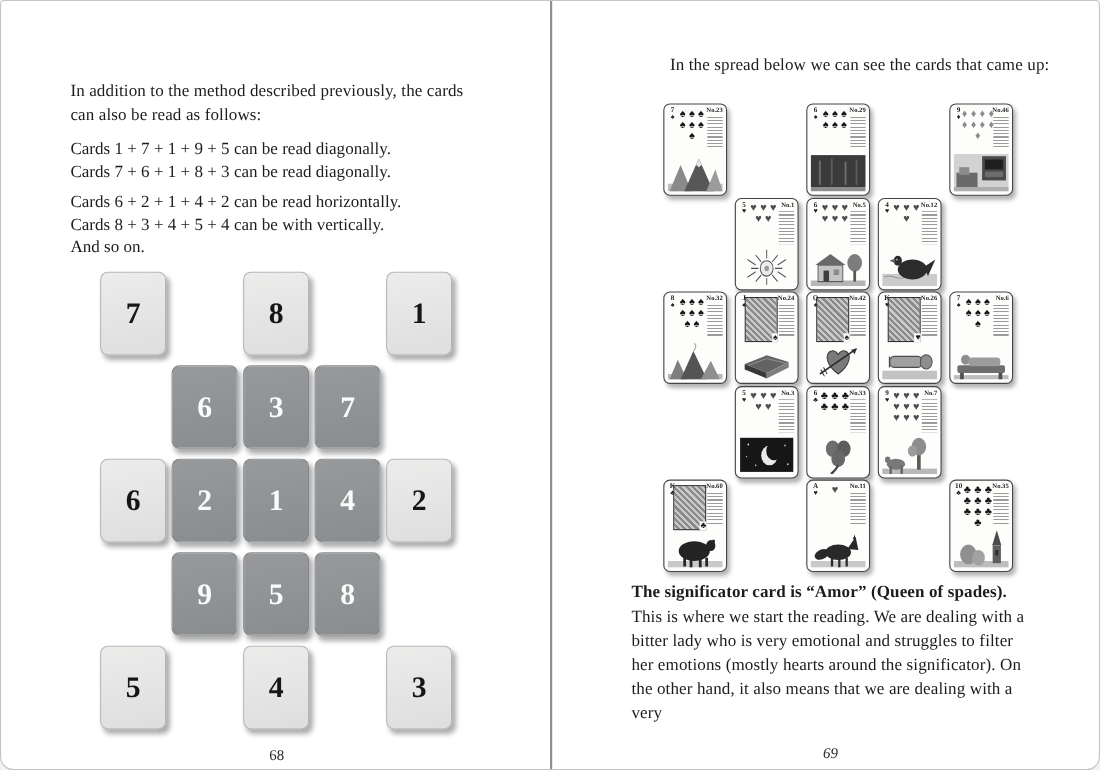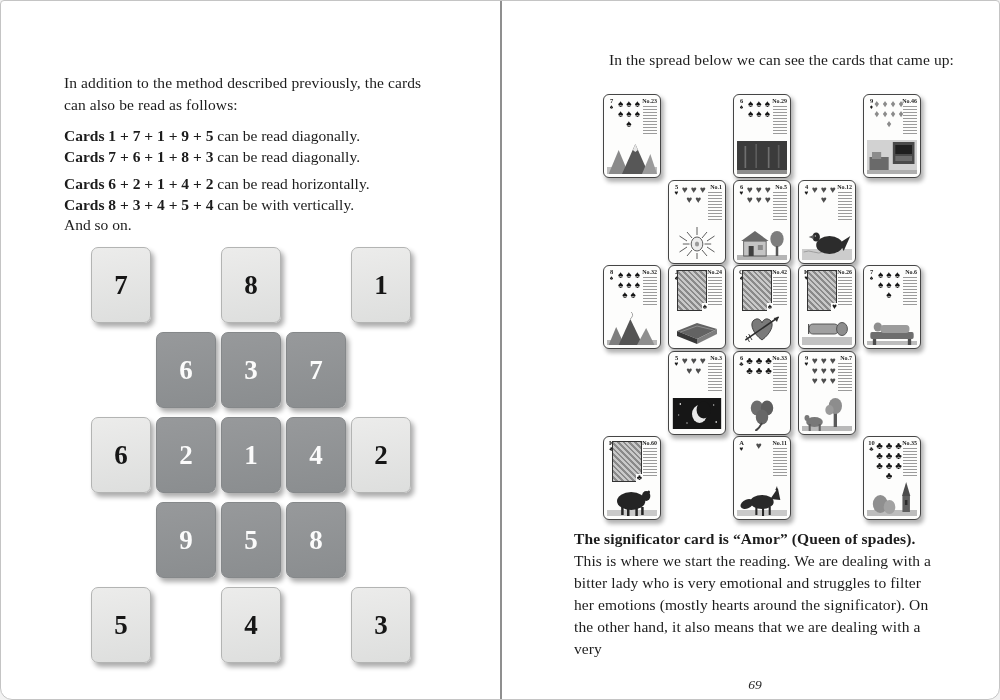--- a/index.html
+++ b/index.html
@@ -11,21 +11,21 @@
   }
   #divider{position:absolute;left:499px;top:0;width:2px;height:700px;background:#8f8f8f;}
   .page{position:absolute;top:0;width:500px;height:700px;}
   #left-page{left:13px;margin-top:25px;}
   #right-page{left:500px;}
 
   .body-text{font-size:15.5px;line-height:1.42;letter-spacing:.1px;}
   #left-intro{position:absolute;left:50px;top:46px;width:362px;}
   #rules{position:absolute;left:50px;top:99px;width:380px;}
   .rule-line{font-size:15.5px;line-height:21px;white-space:nowrap;}
-  .rule-line b{font-weight:bold;}
+  .rule-line b{font-weight:normal;}
   .rule-gap{height:6px;}
   #and-so-on{position:absolute;left:50px;top:190px;font-size:15.5px;text-align:right;}
 
   
   #diagram{position:absolute;left:77px;top:221px;width:330px;height:420px;}
   .big-card{
     position:absolute;width:60px;height:76px;border-radius:7px;
     display:flex;align-items:center;justify-content:center;
     font-weight:bold;font-size:27px;
     box-shadow:3px 4px 5px rgba(0,0,0,.33);
@@ -132,20 +132,21 @@
         <div class="big-card light" style="left: 0px; top: 340px;">
           <span>5</span>
         </div>
         <div class="big-card light" style="left: 130px; top: 340px;">
           <span>4</span>
         </div>
         <div class="big-card light" style="left: 260px; top: 340px;">
           <span>3</span>
         </div>
       </div>
+    <div class="page-number" id="pn-left">68</div>
   </div>
 
   <div class="page" id="right-page">
     <div class="body-text" id="right-intro">In the spread below we can see the cards that came up:</div>
     <div id="spread">
         <div class="mini-card" style="left: 0px; top: 0px;">
           <div class="mc-top">
             <div class="mc-corner">
               <div>7</div>
               <div>♠</div>

